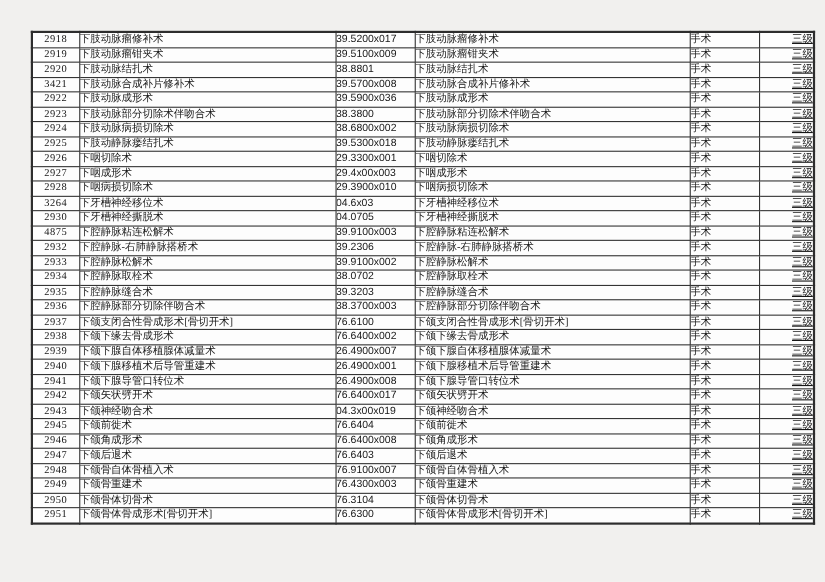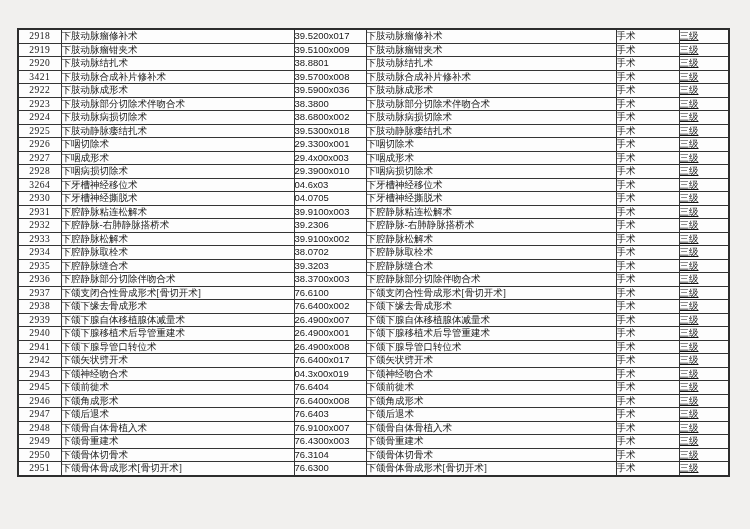--- a/index.html
+++ b/index.html
@@ -9,21 +9,21 @@
   body {
     width: 750px;
     height: 529px;
     position: relative;
     background: #f1f0ee;
     font-family: "Liberation Serif", "DejaVu Serif", serif;
     overflow: hidden;
   }
   .sheet {
     position: absolute;
-    left: 17px;
+    left: 28px;
     top: 28px;
   }
   table.proc {
     border-collapse: collapse;
     table-layout: fixed;
     width: 711px;
     background: #fdfdfd;
     border: 2px solid #2d2d2d;
   }
   table.proc td {
@@ -48,21 +48,21 @@
   }
   td.code {
     font-family: "Liberation Sans", "DejaVu Sans", sans-serif;
     font-size: 9px;
     padding-left: 3px;
     color: #222;
   }
   td.cat {
   }
   td.lvl {
-    text-align: left;
+    text-align: right;
     text-decoration: underline;
   }
 </style>
 </head>
 <body>
 
 <div class="sheet">
   <table class="proc">
     <colgroup>
       <col style="width:43px">
@@ -171,21 +171,21 @@
         </tr>
         <tr>
           <td class="no">2930</td>
           <td class="name">下牙槽神经撕脱术</td>
           <td class="code">04.0705</td>
           <td class="name2">下牙槽神经撕脱术</td>
           <td class="cat">手术</td>
           <td class="lvl">三级</td>
         </tr>
         <tr>
-          <td class="no">2931</td>
+          <td class="no">4875</td>
           <td class="name">下腔静脉粘连松解术</td>
           <td class="code">39.9100x003</td>
           <td class="name2">下腔静脉粘连松解术</td>
           <td class="cat">手术</td>
           <td class="lvl">三级</td>
         </tr>
         <tr>
           <td class="no">2932</td>
           <td class="name">下腔静脉-右肺静脉搭桥术</td>
           <td class="code">39.2306</td>

